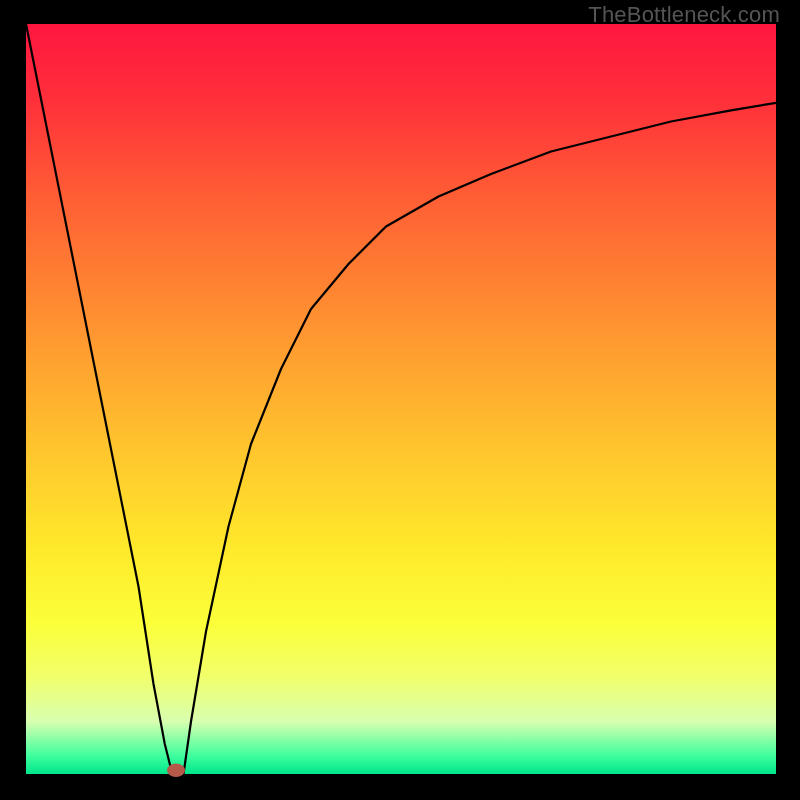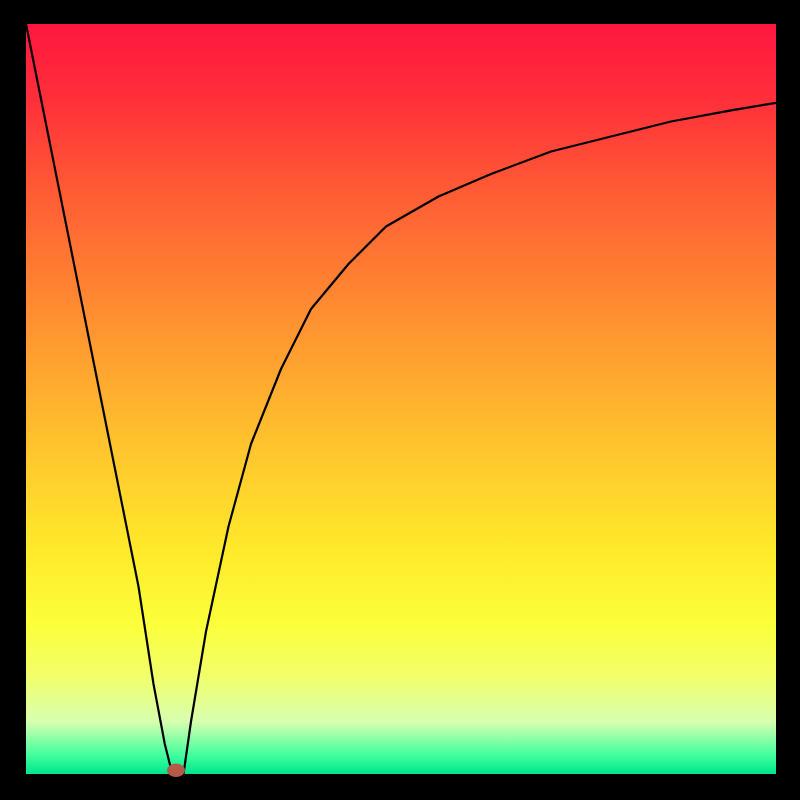--- a/index.html
+++ b/index.html
@@ -56,20 +56,21 @@
   }
   .marker {
     fill: #b55a4a;
     stroke: none;
   }
 </style>
 </head>
 <body>
 
 <div class="frame">
+  <div class="watermark">TheBottleneck.com</div>
   <div class="plot">
     <svg class="curve-svg" viewBox="0 0 750 750" preserveAspectRatio="none">
       <path class="curve-path" d="M0.0 0.0 L22.5 112.5 L45.0 225.0 L67.5 337.5 L90.0 450.0 L112.5 562.5 L127.5 660.0 L138.8 720.0 L146.3 750.0"></path>
       <path class="curve-path" d="M157.5 750.0 L165.0 697.5 L180.0 607.5 L202.5 502.5 L225.0 420.0 L255.0 345.0 L285.0 285.0 L322.5 240.0 L360.0 202.5 L412.5 172.5 L465.0 150.0 L525.0 127.5 L585.0 112.5 L645.0 97.5 L705.0 86.3 L750.0 78.8"></path>
       <ellipse class="marker" cx="150.0" cy="746.3" rx="9.0" ry="6.8"></ellipse>
     </svg>
   </div>
 </div>
 
 </body></html>

